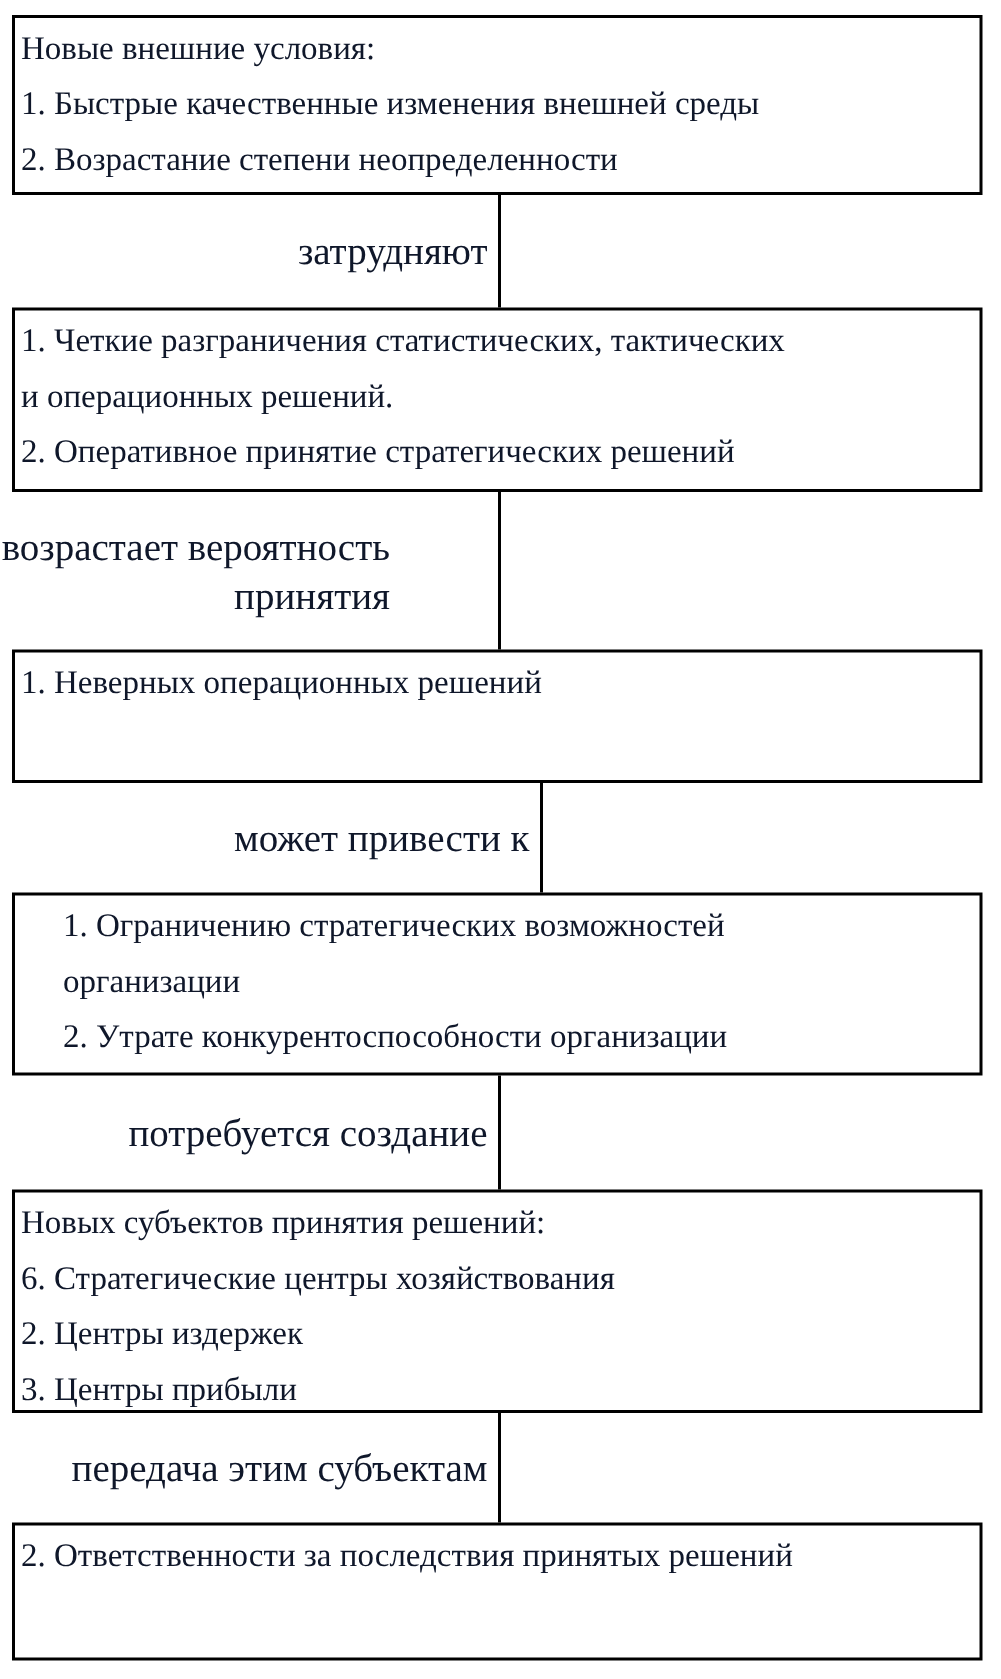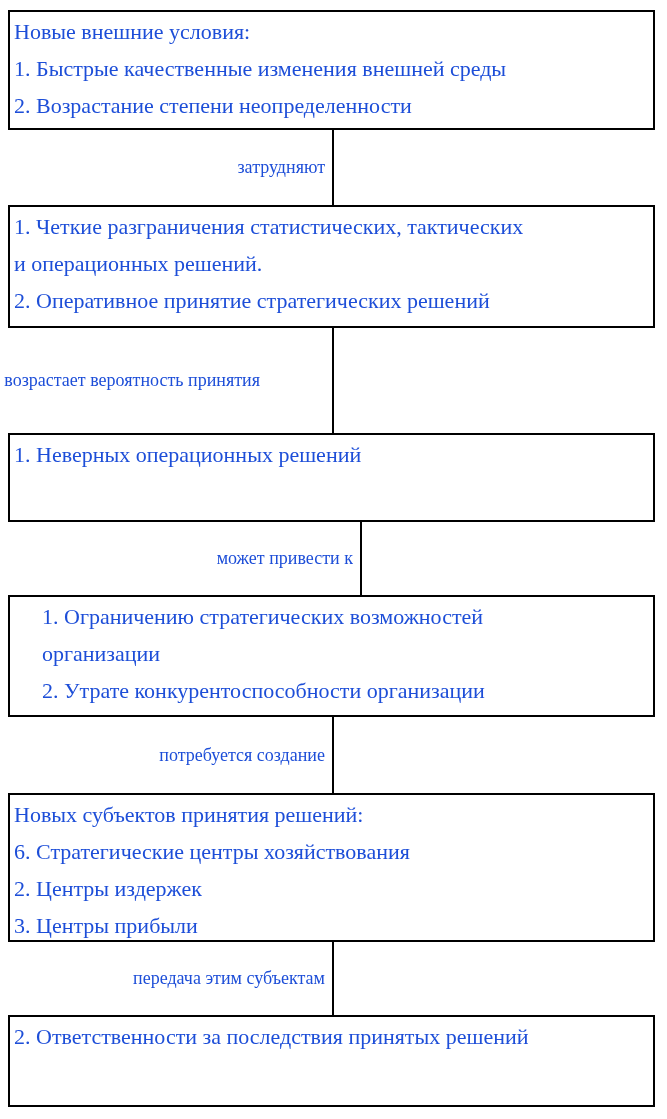--- a/index.html
+++ b/index.html
@@ -8,21 +8,21 @@
     background: #ffffff;
   }
   .canvas {
     position: relative;
     width: 667px;
     height: 1119px;
     background: #ffffff;
     padding-top: 10px;
     box-sizing: border-box;
     font-family: "Liberation Serif", "DejaVu Serif", serif;
-    color: #1d4ed8;
+    color: #0f172a;
     overflow: hidden;
   }
   .box {
     box-sizing: border-box;
     margin-left: 8px;
     width: 647px;
     border: 2px solid #000000;
     background: #ffffff;
     padding: 1px 2px 0 4px;
     font-size: 22px;
@@ -60,21 +60,21 @@
   .clabel {
     position: absolute;
     left: 0;
     top: 0;
     bottom: 0;
     width: 325px;
     display: flex;
     align-items: center;
     justify-content: flex-end;
     text-align: right;
-    font-size: 18px;
+    font-size: 26px;
     line-height: 33px;
   }
   .clabel.narrow {
     width: 260px;
   }
 </style>
 </head>
 <body>
 
 <div class="canvas">

